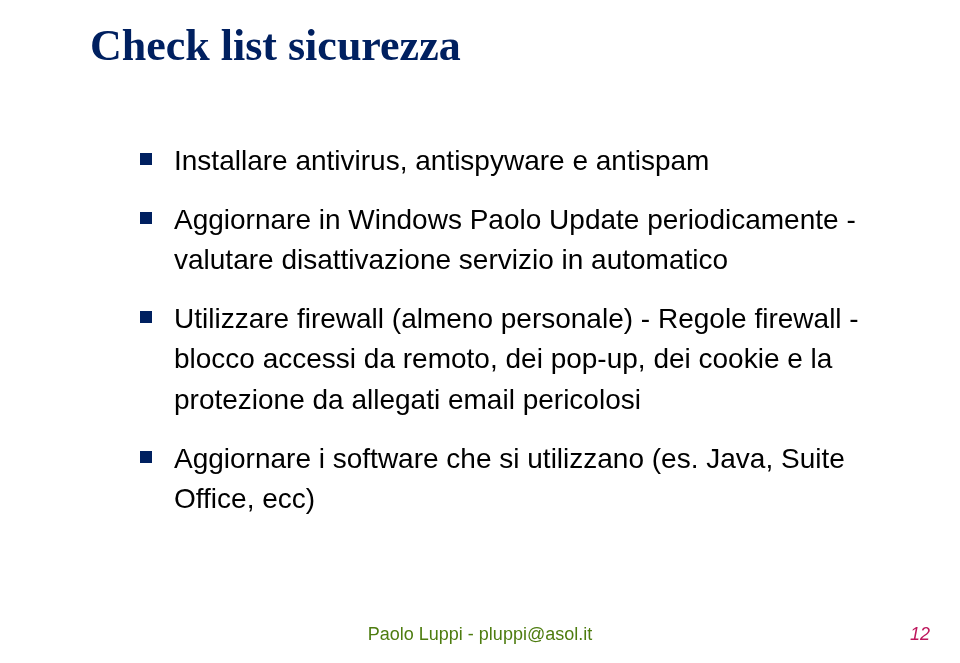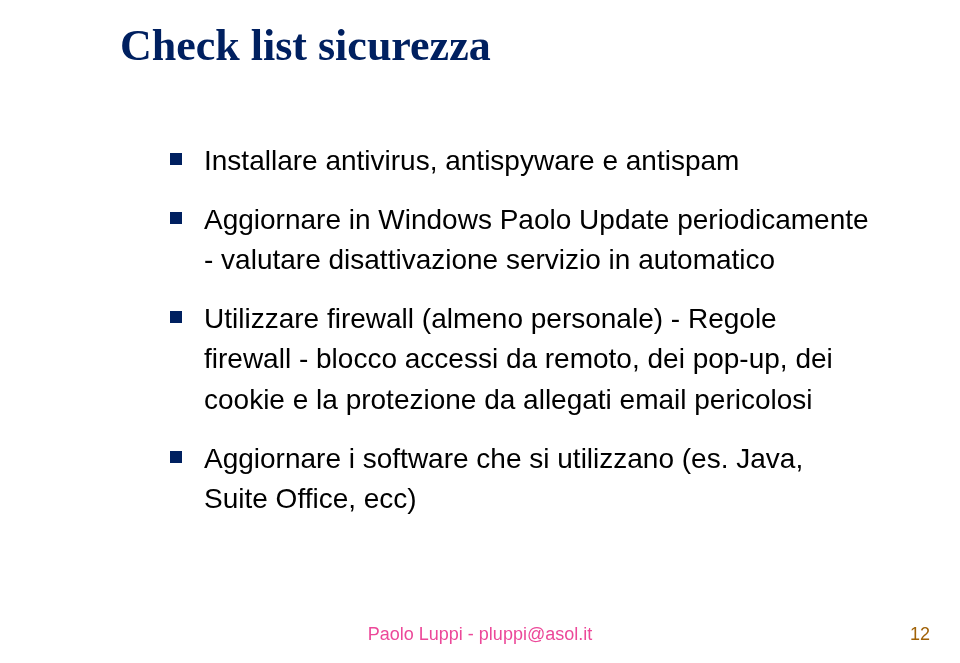--- a/index.html
+++ b/index.html
@@ -11,21 +11,21 @@
       width: 960px;
       height: 663px;
       background: #ffffff;
       font-family: Arial, Helvetica, sans-serif;
       position: relative;
       overflow: hidden;
     }
     .slide {
       width: 100%;
       height: 100%;
-      padding: 20px 90px 40px 120px;
+      padding: 20px 90px 40px 90px;
       position: relative;
     }
     .title {
       font-size: 44px;
       font-weight: bold;
       color: #002060;
       font-family: 'Times New Roman', serif;
       margin-bottom: 70px;
     }
     .bullet-list {
@@ -51,28 +51,29 @@
     .bullet-text {
       flex: 1;
     }
     .footer {
       position: absolute;
       bottom: 18px;
       left: 0;
       width: 100%;
       text-align: center;
       font-size: 18px;
-      color: #ec4899;
+      color: #4d7c0f;
     }
     .page-number {
       position: absolute;
       bottom: 18px;
       right: 30px;
       font-size: 18px;
-      color: #a16207;
+      color: #be185d;
+      font-style: italic;
     }
   </style>
 </head>
 <body>
 
 <div class="slide">
   <h1 class="title">Check list sicurezza</h1>
 
   <ul class="bullet-list">
     <li class="bullet-item">

